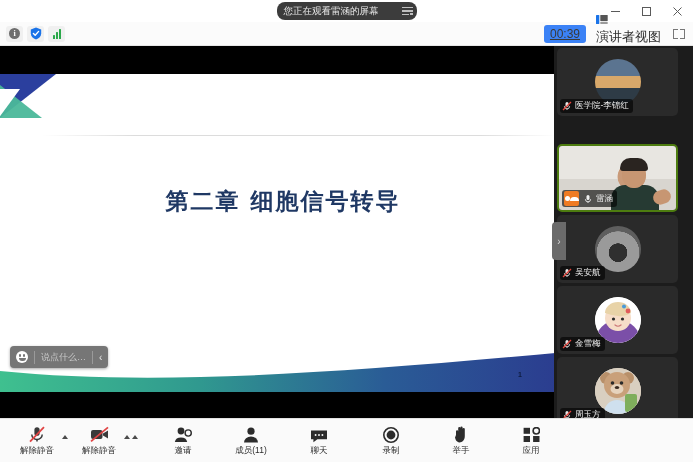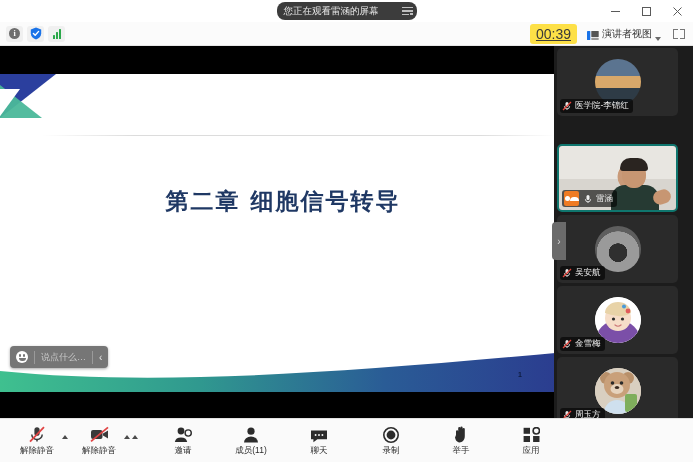--- a/index.html
+++ b/index.html
@@ -76,29 +76,29 @@
   .ico-bars span { width: 2px; background: #2aa84a; border-radius: .5px; }
   .ico-bars span:nth-child(1){ height: 4px; }
   .ico-bars span:nth-child(2){ height: 7px; }
   .ico-bars span:nth-child(3){ height: 10px; }
 
   .infobar-right {
     margin-left: auto; display: flex; align-items: center;
     gap: 6px; padding-right: 6px;
   }
   .timer {
-    background: #fde047; color: #3a3a3a;
-    font-size: 14px; border-radius: 3px;
+    background: #3b82f6; color: #3a3a3a;
+    font-size: 12px; border-radius: 3px;
     padding: 2px 6px;
     text-decoration: underline;
   }
   .viewbtn {
-    display: flex; align-items: flex-end; gap: 3px;
-    color: #2f2f2f; font-size: 10px;
-    padding: 2px 4px; border-radius: 3px;
+    display: flex; align-items: flex-start; gap: 3px;
+    color: #2f2f2f; font-size: 13px;
+    padding: 2px 4px; border-radius: 3px; flex-direction: column;
   }
   .view-icon { width: 12px; height: 11px; position: relative; display:block; }
   .caret { width: 0; height: 0; border-left: 3px solid transparent;
            border-right: 3px solid transparent; border-top: 4px solid #6a6a6a; }
   .fsbtn { width: 16px; height: 14px; position: relative; }
   .fsbtn i { position: absolute; width: 5px; height: 5px; }
   .fsbtn i:nth-child(1){ left: 2px; top: 2px; border-left:1.5px solid #777; border-top:1.5px solid #777; }
   .fsbtn i:nth-child(2){ right: 2px; top: 2px; border-right:1.5px solid #777; border-top:1.5px solid #777; }
   .fsbtn i:nth-child(3){ left: 2px; bottom: 2px; border-left:1.5px solid #777; border-bottom:1.5px solid #777; }
   .fsbtn i:nth-child(4){ right: 2px; bottom: 2px; border-right:1.5px solid #777; border-bottom:1.5px solid #777; }
@@ -215,21 +215,21 @@
   }
   .tile {
     position: relative;
     width: 121px; height: 68px;
     background: #2a2a2a;
     border-radius: 5px;
     margin-bottom: 3px;
     overflow: hidden;
     display: flex; align-items: center; justify-content: center;
   }
-  .tile.active { border: 2px solid #0f766e; margin-top: 28px; }
+  .tile.active { border: 2px solid #4d7c0f; margin-top: 28px; }
   .avatar {
     width: 46px; height: 46px; border-radius: 50%;
     overflow: hidden; position: relative;
   }
   .namechip {
     position: absolute; left: 3px; bottom: 3px;
     background: rgba(0,0,0,.62);
     border-radius: 3px;
     display: flex; align-items: center; gap: 3px;
     padding: 1px 4px 1px 2px;

